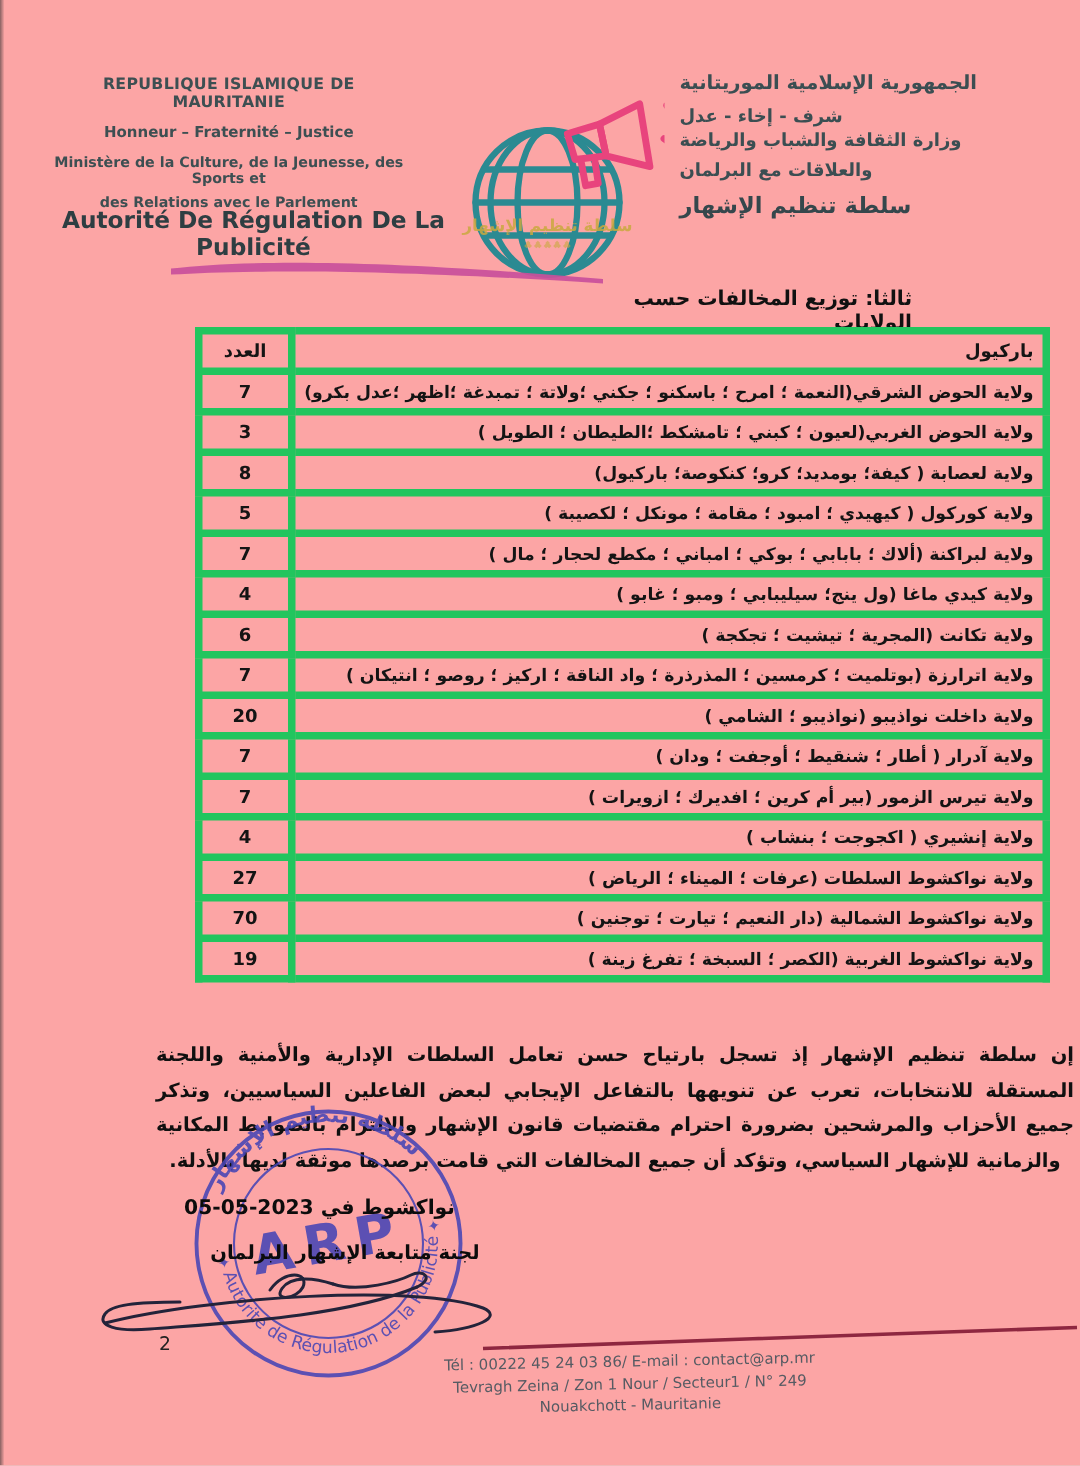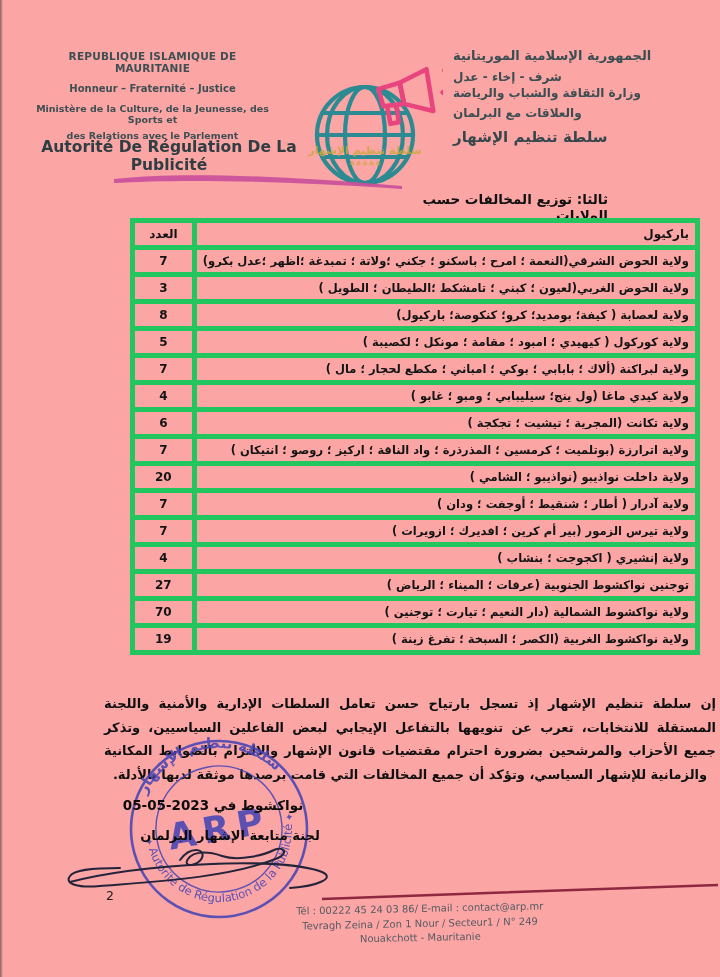--- a/index.html
+++ b/index.html
@@ -209,21 +209,21 @@
           <td class="c-wilaya">ولاية تيرس الزمور (بير أم كرين ؛ افديرك ؛ ازويرات )</td>
         </tr>
 
         <tr>
           <td class="c-count">4</td>
           <td class="c-wilaya">ولاية إنشيري ( اكجوجت ؛ بنشاب )</td>
         </tr>
 
         <tr>
           <td class="c-count">27</td>
-          <td class="c-wilaya">توجنين نواكشوط الجنوبية (عرفات ؛ الميناء ؛ الرياض )</td>
+          <td class="c-wilaya">ولاية نواكشوط السلطات (عرفات ؛ الميناء ؛ الرياض )</td>
         </tr>
 
         <tr>
           <td class="c-count">70</td>
           <td class="c-wilaya">ولاية نواكشوط الشمالية (دار النعيم ؛ تيارت ؛ توجنين )</td>
         </tr>
 
         <tr>
           <td class="c-count">19</td>
           <td class="c-wilaya">ولاية نواكشوط الغربية (الكصر ؛ السبخة ؛ تفرغ زينة )</td>

